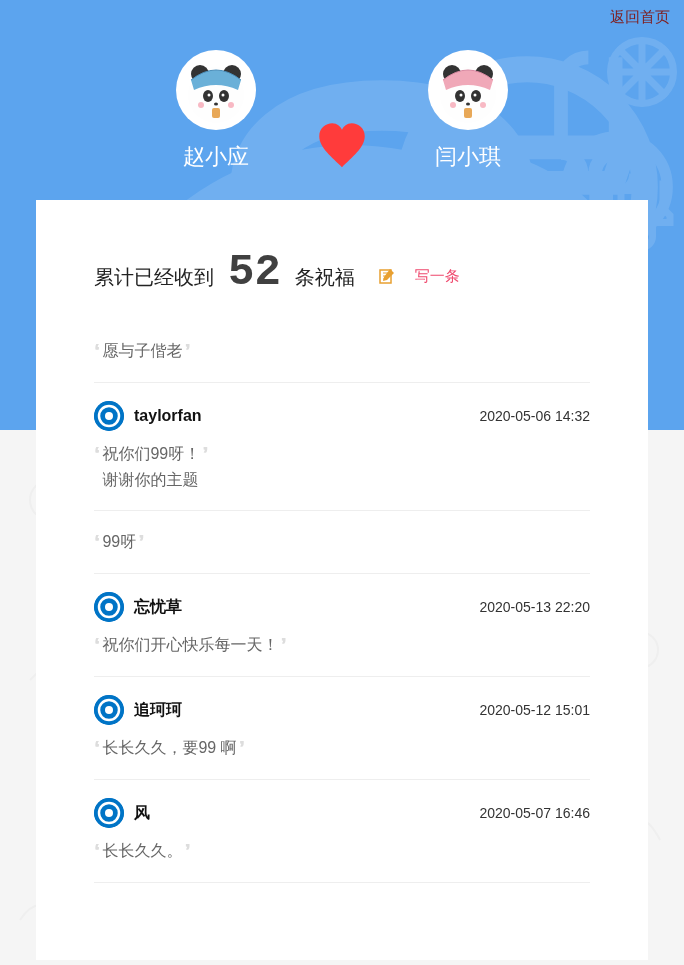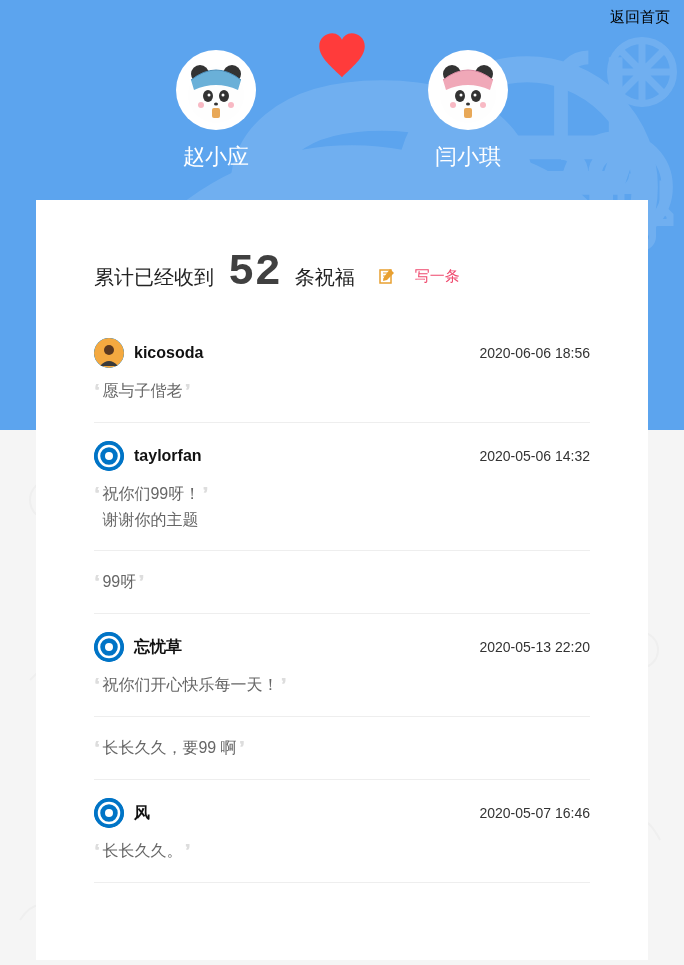--- a/index.html
+++ b/index.html
@@ -26,29 +26,29 @@
   color: #fff;
   font-size: 48px;
   stroke: #fff;
   fill: none;
   stroke-width: 2;
 }
 .back-link {
   position: absolute;
   top: 8px;
   right: 14px;
-  color: #000000;
+  color: #7f1d1d;
   font-size: 15px;
   text-decoration: none;
   z-index: 5;
 }
 .couple {
   display: flex;
   justify-content: center;
-  align-items: flex-start;
+  align-items: flex-end;
   gap: 60px;
   padding-top: 50px;
   position: relative;
   z-index: 2;
 }
 .person {
   text-align: center;
 }
 .avatar-big {
   width: 80px;
@@ -293,31 +293,20 @@
             <path d="M4 5h5M4 8h5M4 11h3" stroke="#e8a030" stroke-width="1"></path>
             <path d="M11 1l4 4-7 7-4 1 1-4z" fill="#e8a030"></path>
           </svg>
       </span>
       <a class="write-link">写一条</a>
     </span>
   </div>
 
   <div class="comments" id="comments">
       <div class="comment">
-        <div class="comment-head">
-          <div class="avatar-sm">
-            <svg viewBox="0 0 30 30">
-              <circle cx="15" cy="15" r="15" fill="#f4a940"></circle>
-              <circle cx="15" cy="12" r="5" fill="#5a3820"></circle>
-              <path d="M6 28 Q15 18 24 28" fill="#3a3a3a"></path>
-            </svg>
-          </div>
-          <div class="cname">kicosoda</div>
-          <div class="ctime">2020-06-06 18:56</div>
-        </div>
         <div class="cbody">
           <span class="quote-l">‘‘</span>
           <span class="ctext">愿与子偕老</span>
           <span class="quote-r">’’</span>
         </div>
       </div>
       <div class="comment">
         <div class="comment-head">
           <div class="avatar-sm">
             <svg viewBox="0 0 30 30">
@@ -355,20 +344,31 @@
           <div class="cname">忘忧草</div>
           <div class="ctime">2020-05-13 22:20</div>
         </div>
         <div class="cbody">
           <span class="quote-l">‘‘</span>
           <span class="ctext">祝你们开心快乐每一天！</span>
           <span class="quote-r">’’</span>
         </div>
       </div>
       <div class="comment">
+        <div class="comment-head">
+          <div class="avatar-sm">
+            <svg viewBox="0 0 30 30">
+              <circle cx="15" cy="15" r="15" fill="#0074c6"></circle>
+              <circle cx="15" cy="15" r="10" fill="none" stroke="#fff" stroke-width="2.5"></circle>
+              <circle cx="15" cy="15" r="4" fill="#fff"></circle>
+            </svg>
+          </div>
+          <div class="cname">追珂珂</div>
+          <div class="ctime">2020-05-12 15:01</div>
+        </div>
         <div class="cbody">
           <span class="quote-l">‘‘</span>
           <span class="ctext">长长久久，要99 啊</span>
           <span class="quote-r">’’</span>
         </div>
       </div>
       <div class="comment">
         <div class="comment-head">
           <div class="avatar-sm">
             <svg viewBox="0 0 30 30">

